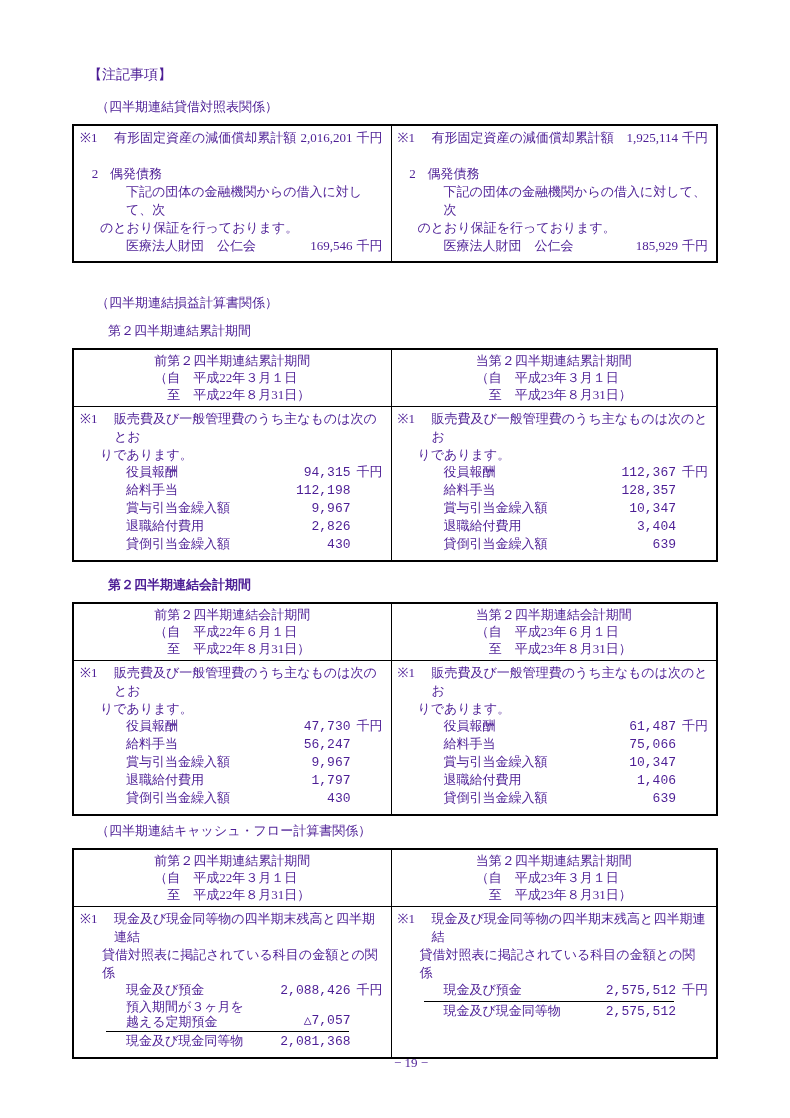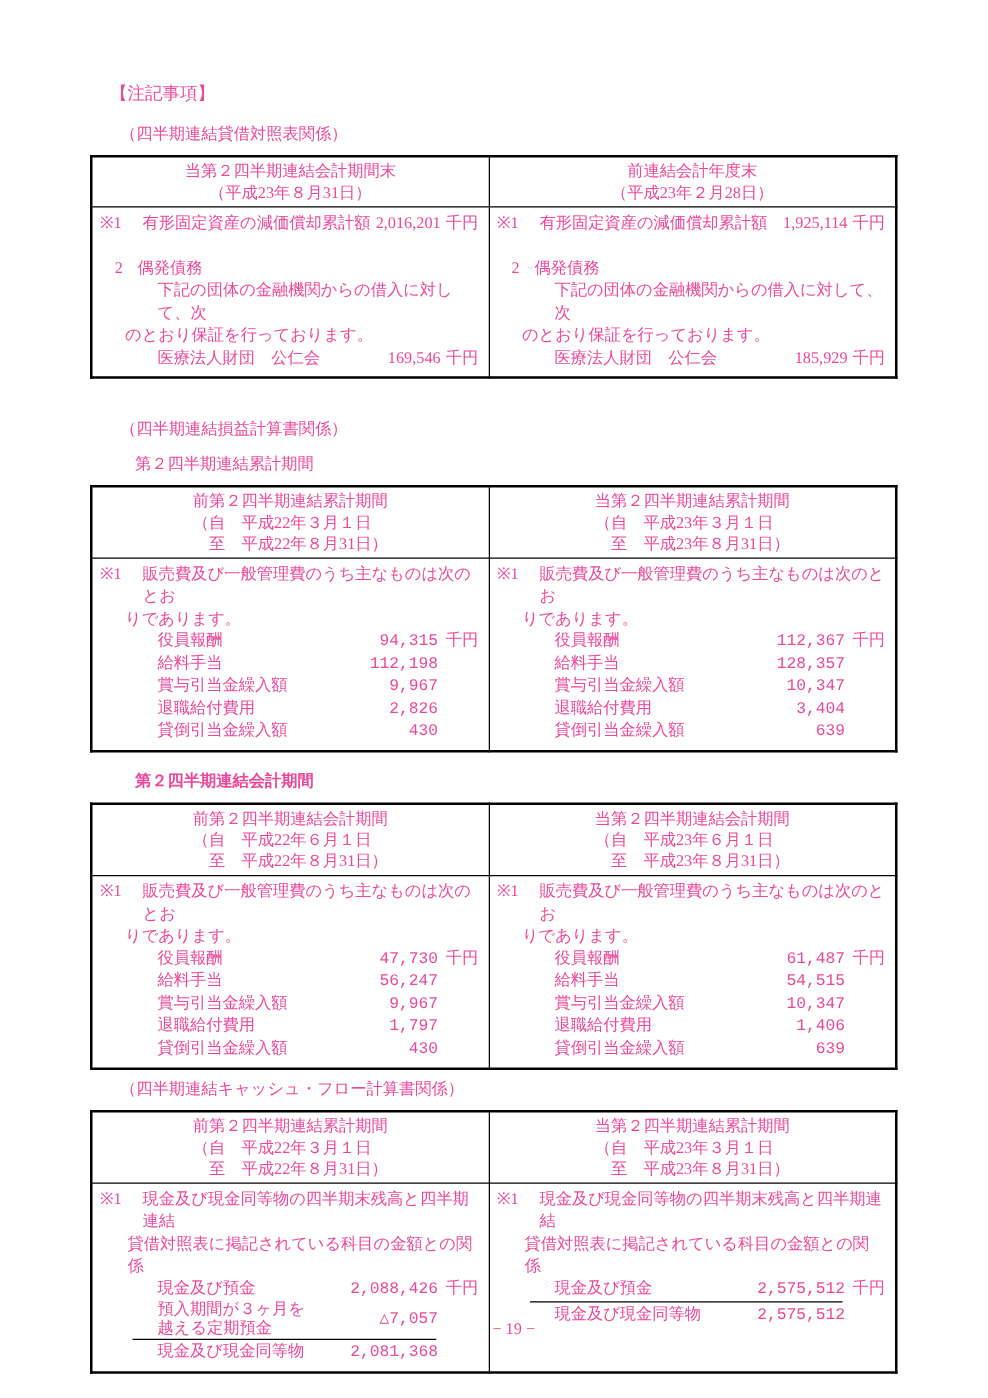--- a/index.html
+++ b/index.html
@@ -2,21 +2,21 @@
 <html><head>
 <meta charset="utf-8">
 <style>
   * { box-sizing: border-box; margin: 0; padding: 0; }
   html, body { background: #ffffff; }
   .page {
     position: relative;
     width: 790px;
     height: 1118px;
     background: #ffffff;
-    color: #ec4899;
+    color: #4c1d95;
     font-family: "Liberation Serif", "DejaVu Serif", serif;
     font-size: 13px;
     overflow: hidden;
   }
   .doc-title   { margin: 66px 0 0 88px; font-size: 14px; }
   .sec-heading { margin: 14px 0 0 96px; }
   .sub-heading { margin: 10px 0 0 108px; }
 
   table.note-table {
     width: 646px;
@@ -53,21 +53,21 @@
   .bs-spacer { height: 18px; }
   .bs-body1 { padding-left: 46px; }
   .bs-body2 { padding-left: 20px; }
   .bs-guarantee-label { flex: none; padding-left: 46px; }
 
   .item-row  { display: flex; padding-left: 46px; font-family: Liberation Mono, monospace; }
   .item-label{ flex: none; }
   .item-num  { flex: 1; text-align: right; white-space: nowrap; }
   .item-unit { flex: none; width: 32px; text-align: right; }
 
-  .cf-two { align-items: center; }
+  .cf-two { align-items: flex-end; }
   .cf-two .item-label div { line-height: 15px; }
   .cf-rule { border-top: 1px solid #000; margin: 1px 34px 1px 26px; height: 0; }
 
   .page-footer {
     position: absolute;
     top: 1055px;
     left: 0;
     width: 100%;
     text-align: center;
     font-size: 13px;
@@ -82,30 +82,20 @@
   <div class="doc-title">【注記事項】</div>
 
   <div class="sec-heading">（四半期連結貸借対照表関係）</div>
 
   <table class="note-table">
     <colgroup>
         <col style="width:318px">
         <col>
       </colgroup>
     <tbody>
-        <tr>
-      <th>
-        <div>当第２四半期連結会計期間末</div>
-        <div>（平成23年８月31日）</div>
-      </th>
-      <th>
-        <div>前連結会計年度末</div>
-        <div>（平成23年２月28日）</div>
-      </th>
-    </tr>
     <tr>
       <td>
         <div class="flex-row">
           <span class="mark">※1</span>
           <span class="bs-label">有形固定資産の減価償却累計額</span>
           <span class="bs-num">2,016,201</span>
           <span class="bs-unit">千円</span>
         </div>
         <div class="bs-spacer"></div>
         <div class="flex-row">
@@ -301,21 +291,21 @@
           <span class="note-text">販売費及び一般管理費のうち主なものは次のとお</span>
         </div>
         <div class="note-cont">りであります。</div>
         <div class="item-row">
           <span class="item-label">役員報酬</span>
           <span class="item-num">61,487</span>
           <span class="item-unit">千円</span>
         </div>
         <div class="item-row">
           <span class="item-label">給料手当</span>
-          <span class="item-num">54,515</span>
+          <span class="item-num">75,066</span>
           <span class="item-unit"></span>
         </div>
         <div class="item-row">
           <span class="item-label">賞与引当金繰入額</span>
           <span class="item-num">10,347</span>
           <span class="item-unit"></span>
         </div>
         <div class="item-row">
           <span class="item-label">退職給付費用</span>
           <span class="item-num">1,406</span>

